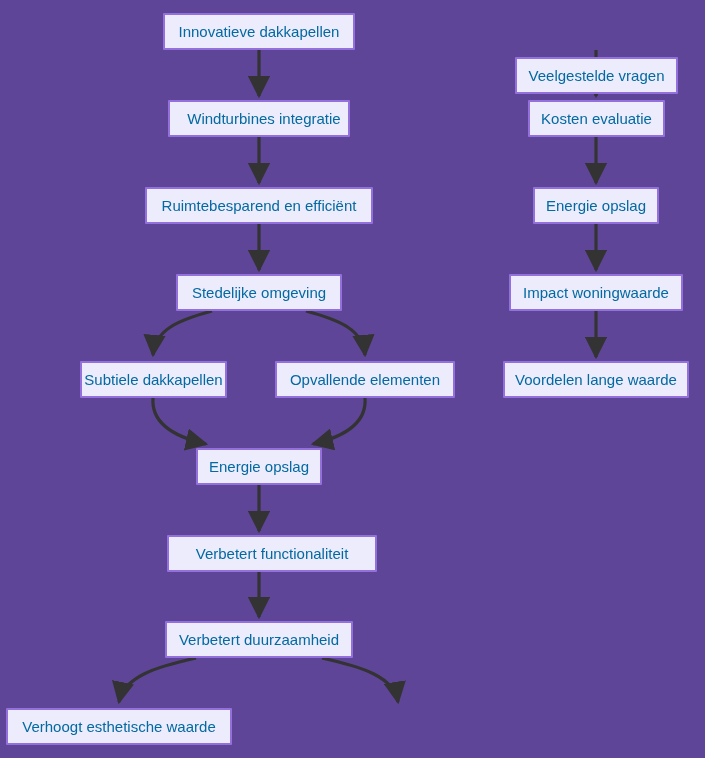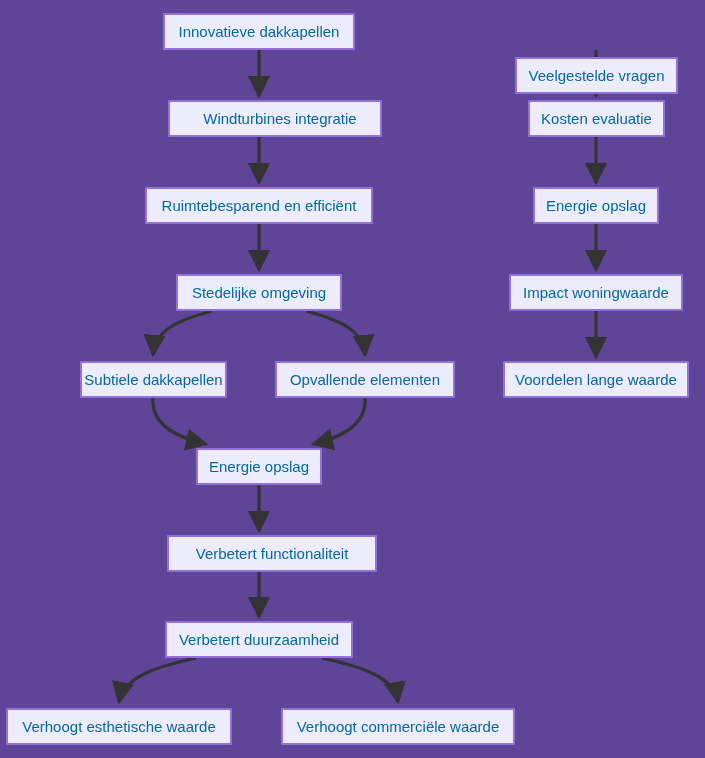--- a/index.html
+++ b/index.html
@@ -72,39 +72,38 @@
 
       <path d="M 596 50 L 596 96"></path>
       <path d="M 596 137 L 596 183"></path>
       <path d="M 596 224 L 596 270"></path>
       <path d="M 596 311 L 596 357"></path>
     </g>
   </svg>
 
   <div class="node" style="left:163px; top:13px; width:192px; height:37px;">Innovatieve dakkapellen</div>
 
-  <div class="node" style="left:168px; top:100px; width:214px; height:37px;padding-left:10px;">Windturbines integratie</div>
+  <div class="node" style="left:168px; top:100px; width:182px; height:37px;padding-left:10px;">Windturbines integratie</div>
 
   <div class="node" style="left:145px; top:187px; width:228px; height:37px;">Ruimtebesparend en efficiënt</div>
 
   <div class="node" style="left:176px; top:274px; width:166px; height:37px;">Stedelijke omgeving</div>
 
   <div class="node" style="left:80px; top:361px; width:147px; height:37px;">Subtiele dakkapellen</div>
 
   <div class="node" style="left:275px; top:361px; width:180px; height:37px;">Opvallende elementen</div>
 
   <div class="node" style="left:196px; top:448px; width:126px; height:37px;">Energie opslag</div>
 
   <div class="node" style="left:167px; top:535px; width:210px; height:37px;">Verbetert functionaliteit</div>
 
   <div class="node" style="left:165px; top:621px; width:188px; height:37px;">Verbetert duurzaamheid</div>
 
   <div class="node" style="left:6px; top:708px; width:226px; height:37px;">Verhoogt esthetische waarde</div>
 
-  <div class="node" style="left:281px; top:708px; width:234px; height:37px;">Verhoogt commerciële waarde</div>
 
   <div class="node" style="left:515px; top:13px; width:163px; height:37px;margin-top:44px;">Veelgestelde vragen</div>
 
   <div class="node" style="left:528px; top:100px; width:137px; height:37px;">Kosten evaluatie</div>
 
   <div class="node" style="left:533px; top:187px; width:126px; height:37px;">Energie opslag</div>
 
   <div class="node" style="left:509px; top:274px; width:174px; height:37px;">Impact woningwaarde</div>
 
   <div class="node" style="left:503px; top:361px; width:186px; height:37px;">Voordelen lange waarde</div>

